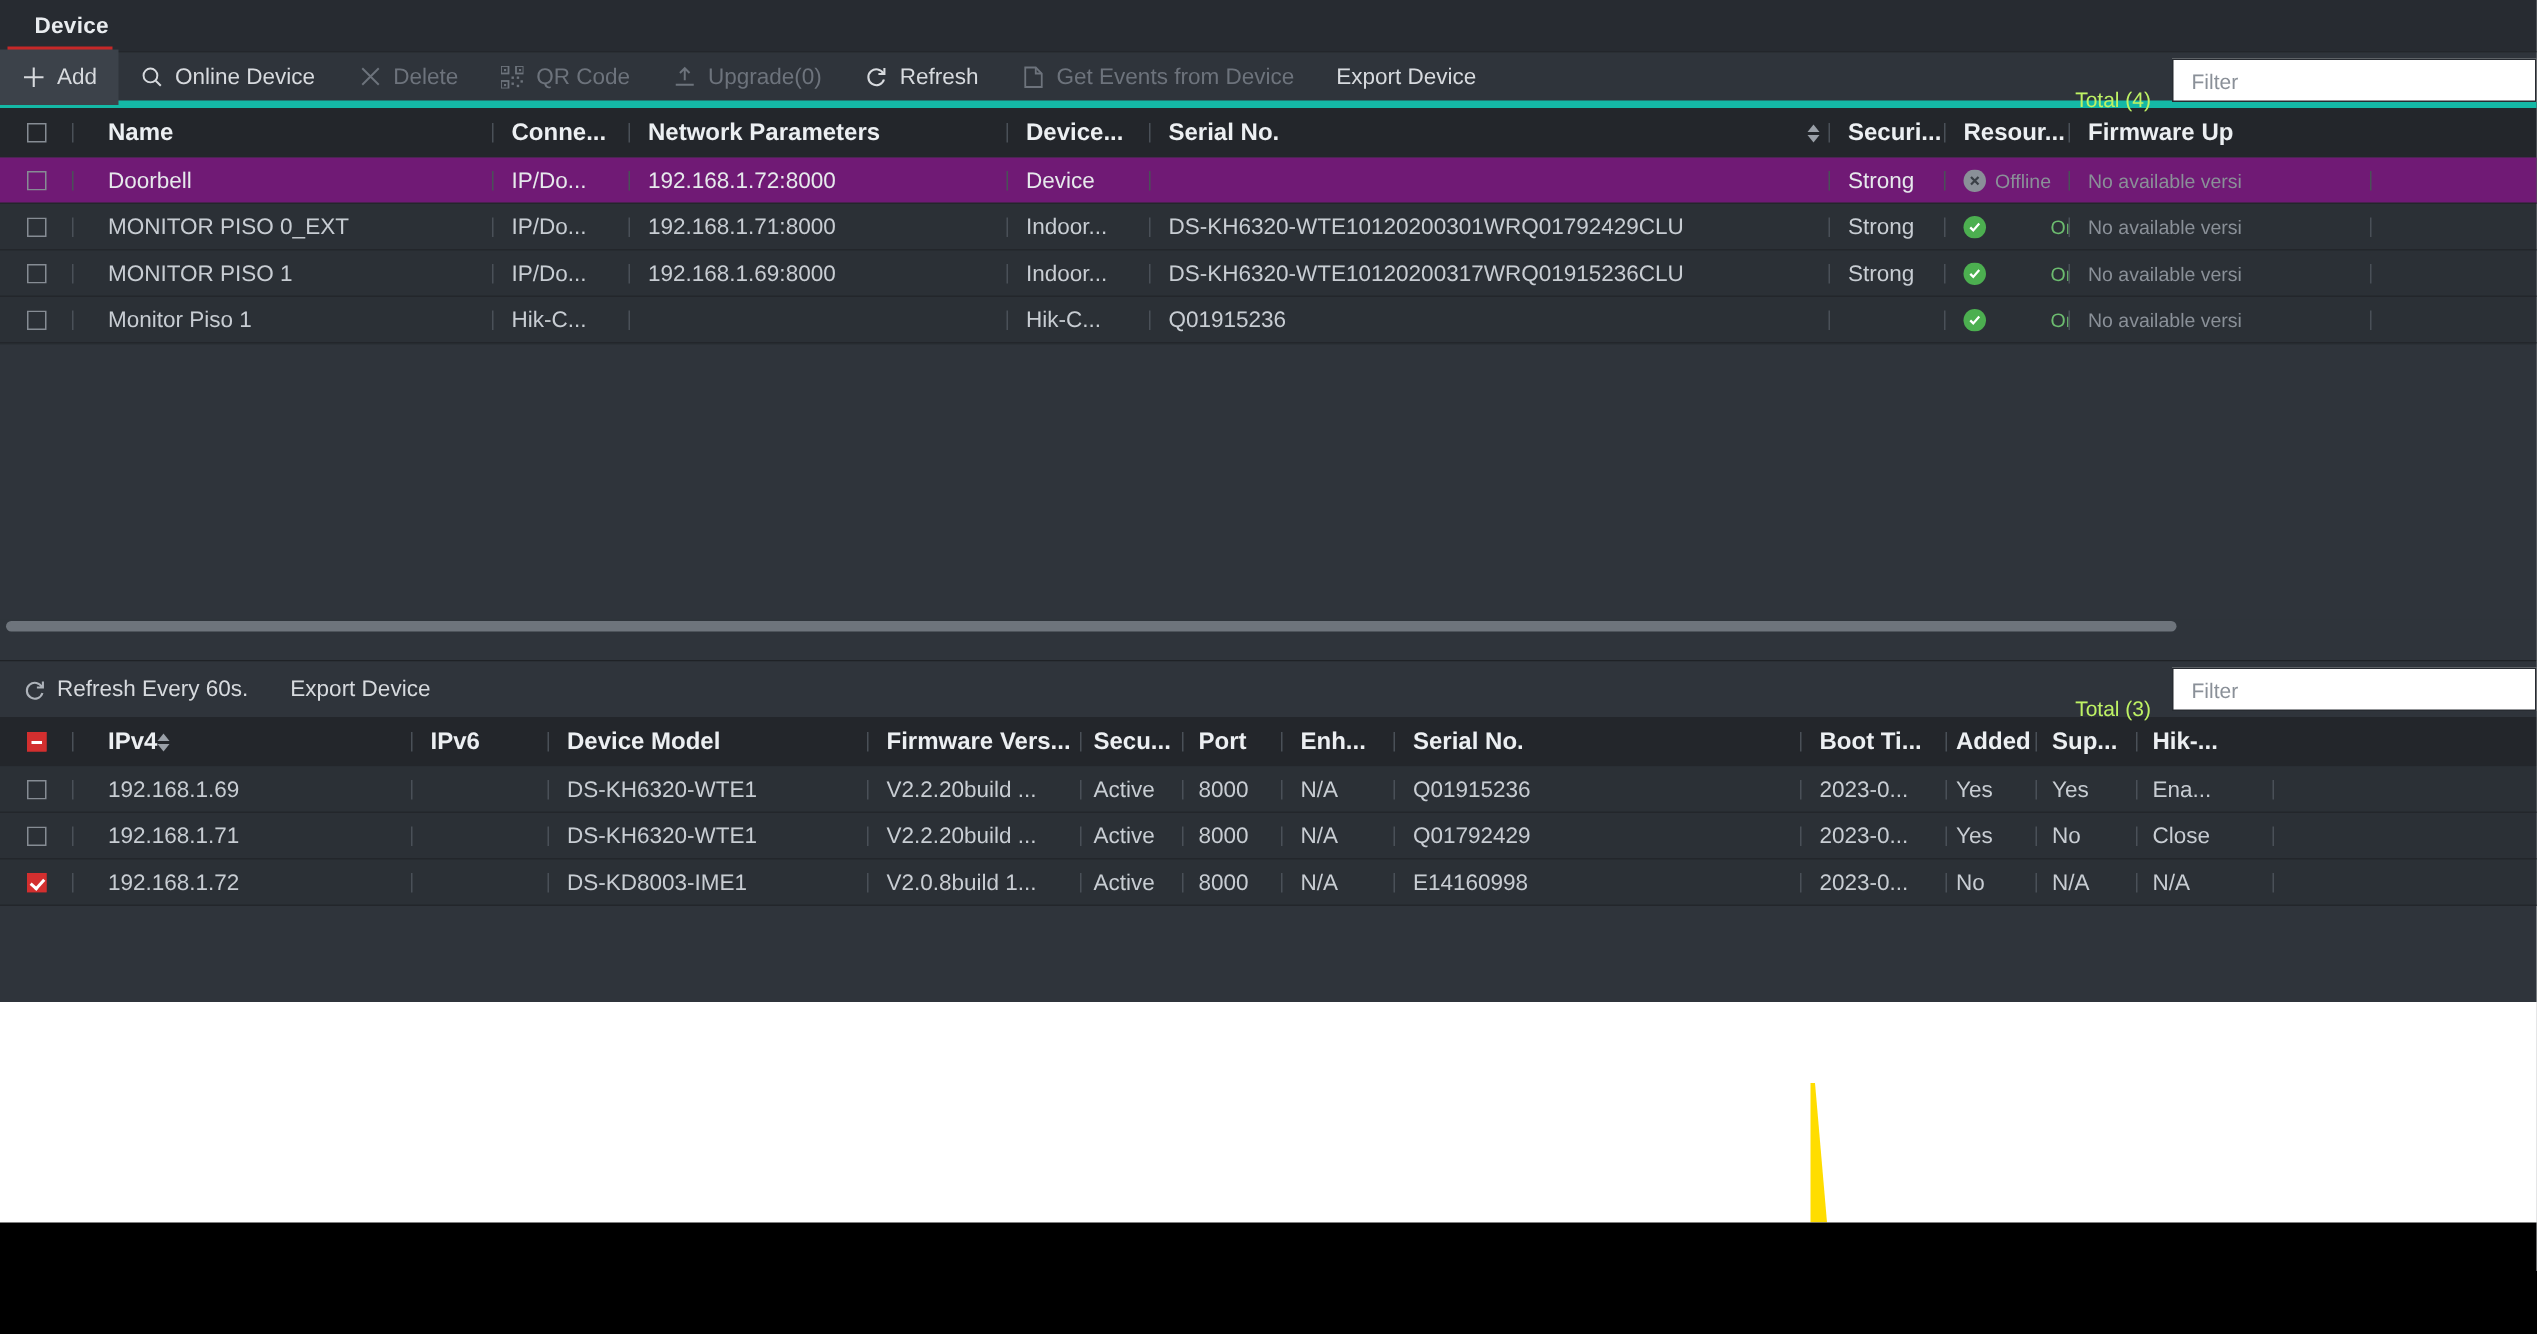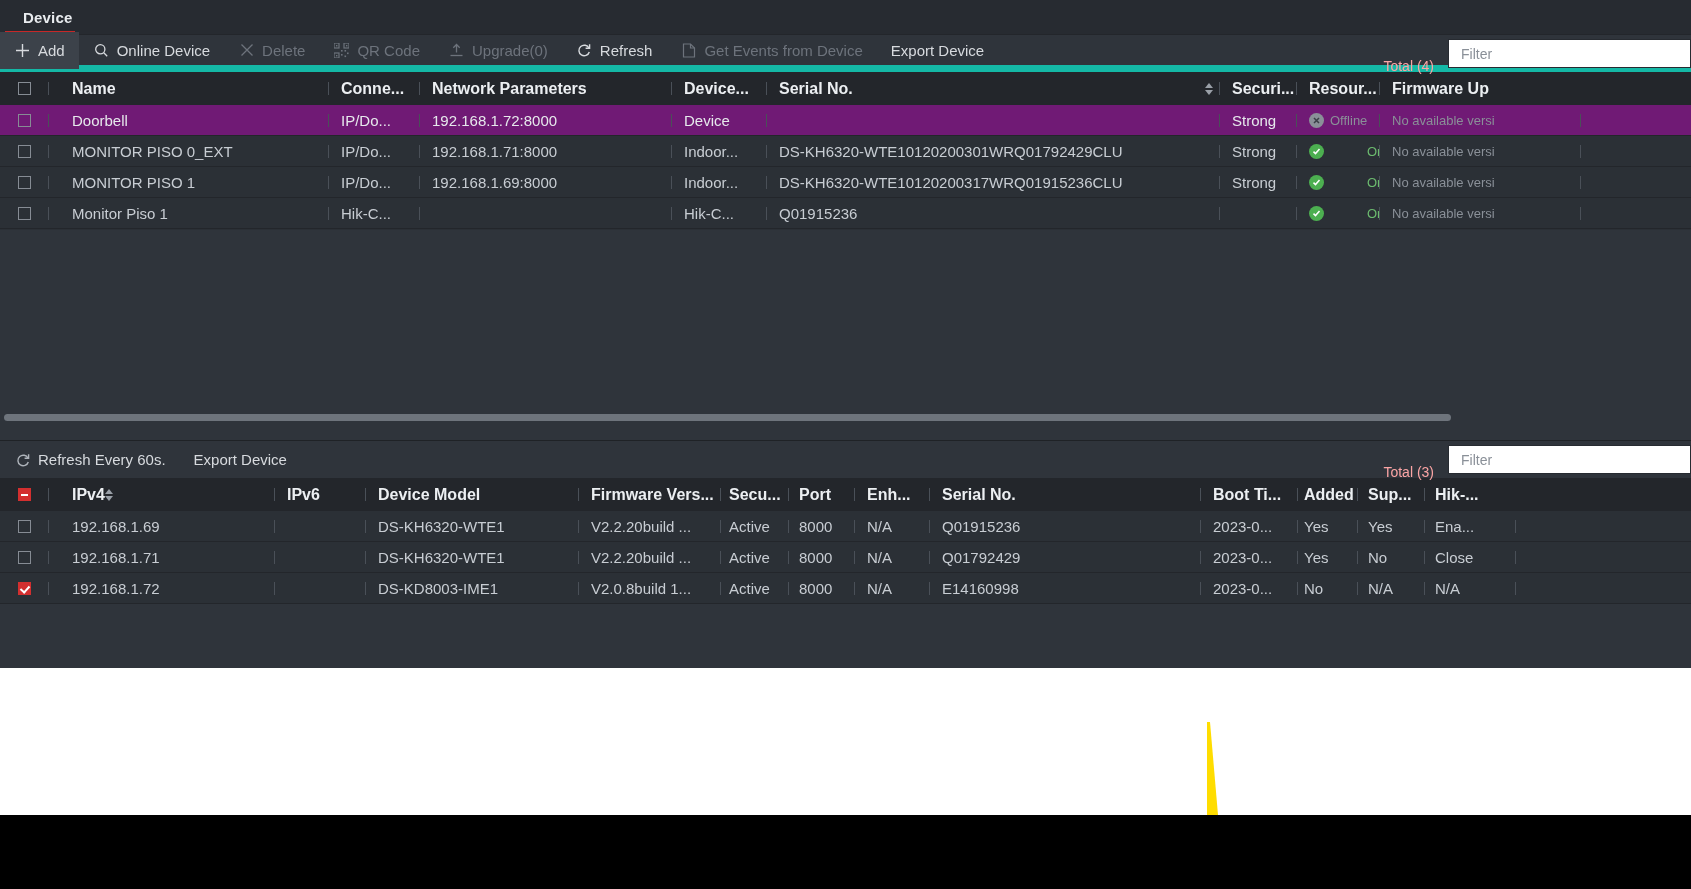--- a/index.html
+++ b/index.html
@@ -34,39 +34,39 @@
     position: absolute; left: 5px; bottom: 0;
     width: 70px; height: 3px; background: #c62828;
   }
 
   
   .toolbar {
     position: relative;
     height: 37px;
     background: #2f343b;
     display: flex; align-items: center;
-    border-bottom: 7px solid #14b8a6;
+    border-bottom: 5px solid #14b8a6;
   }
   .tb-btn {
     height: 37px;
     padding: 0 14px;
     display: flex; align-items: center; gap: 7px;
     font-size: 15px; color: #d7dade;
     white-space: nowrap;
     cursor: default;
   }
   .tb-btn.first { background: #3c424a; }
   .tb-btn.disabled { color: #6d737c; }
   .tb-btn .ic { display: inline-flex; align-items: center; justify-content: center; width: 17px; height: 17px; }
   .tb-btn .ic svg { display: block; }
   .tb-right {
     position: absolute; right: 0; top: 0; height: 37px;
     display: flex; align-items: center; gap: 0;
   }
-  .total-lbl { font-size: 14px; color: #fca5a5; padding-right: 14px; white-space: nowrap; margin-top: 25px; }
+  .total-lbl { font-size: 14px; color: #bef264; padding-right: 14px; white-space: nowrap; margin-top: 25px; }
   .filter-box {
     width: 243px; height: 29px;
     background: #ffffff;
     border: 1px solid #272b31;
     display: flex; align-items: center;
     padding-left: 12px;
     font-size: 14px; color: #8a9098;
     margin-right: 0;
   }
 

